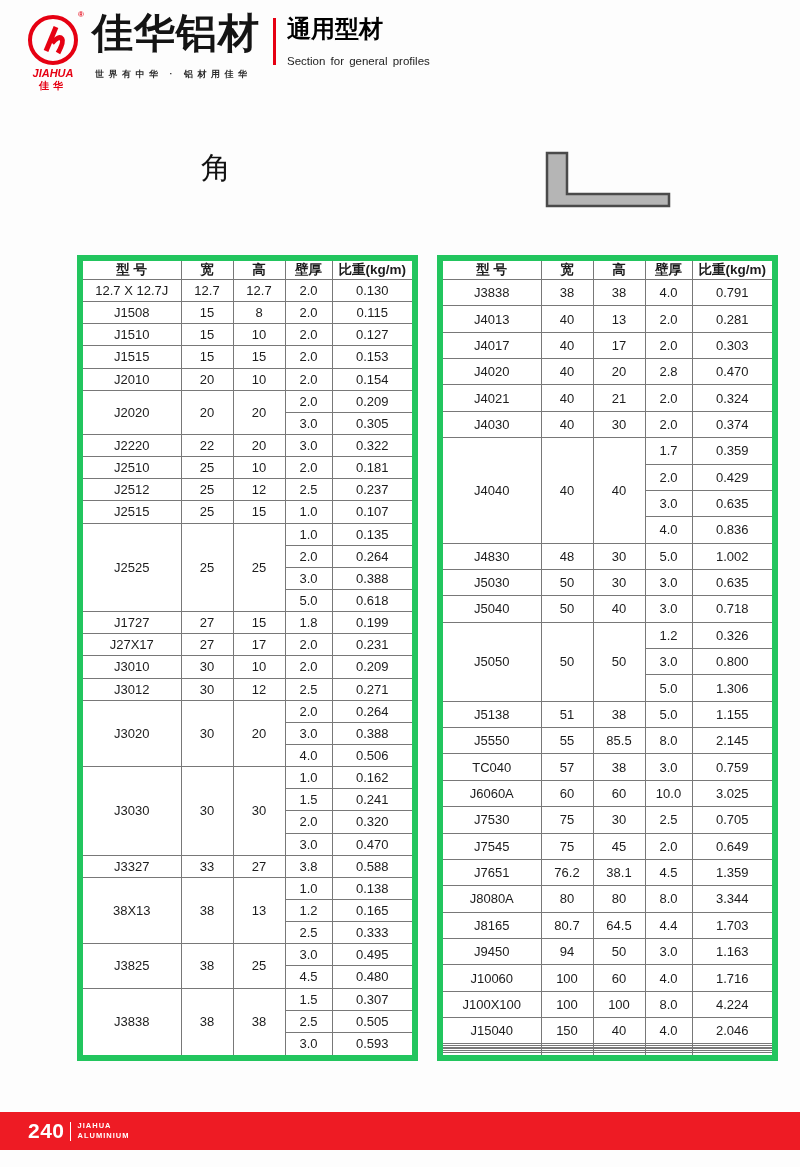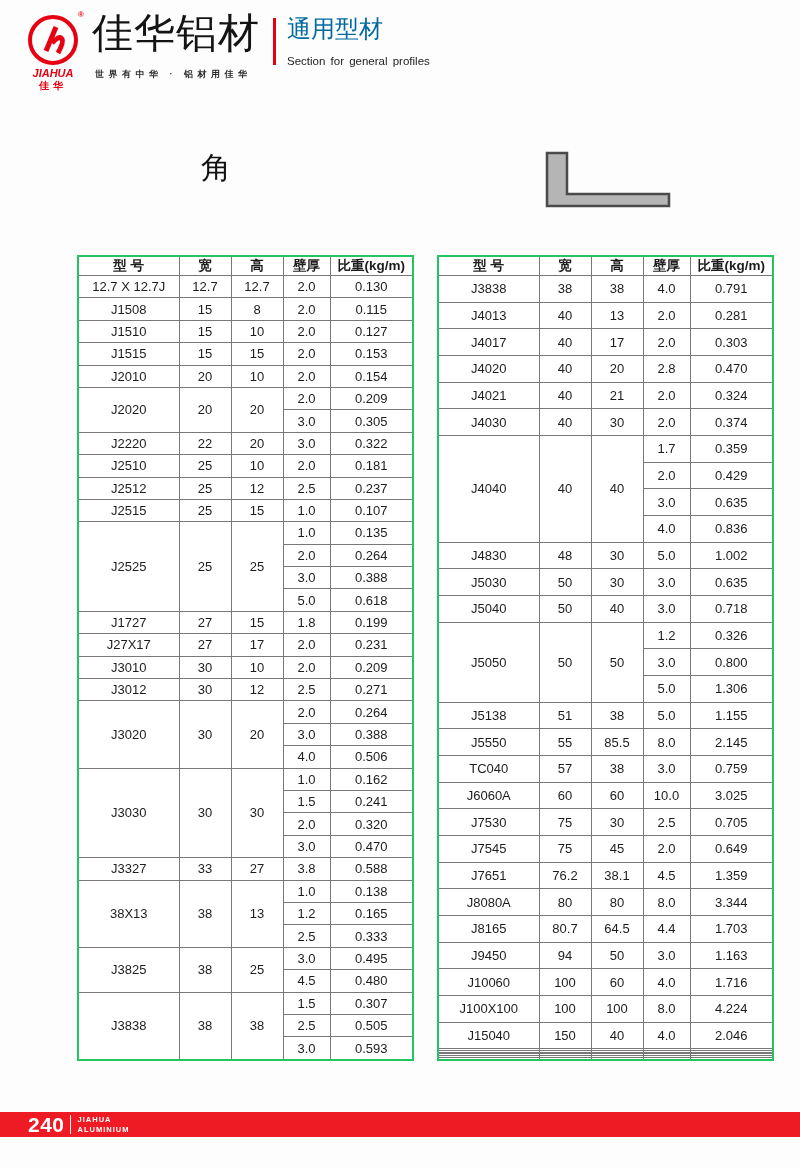--- a/index.html
+++ b/index.html
@@ -8,44 +8,44 @@
     font-family:"Liberation Sans","DejaVu Sans",sans-serif;color:#1a1a1a;overflow:hidden;
   }
   
   .header{position:absolute;top:13px;left:20px;display:flex;align-items:flex-start;}
   .logo{width:66px;text-align:center;line-height:1;}
   .logo-mark{position:relative;width:54px;height:54px;margin:0 auto;}
   .logo-reg{position:absolute;top:-2px;right:-4px;font-size:8px;color:#e60012;font-weight:700;}
   .logo-jiahua{color:#e60012;font-weight:700;font-style:italic;font-size:11px;margin-top:1px;}
   .logo-cn{color:#e60012;font-size:10px;font-weight:700;margin-top:2px;letter-spacing:4px;text-align:center;}
   .brand-block{margin-left:6px;}
-  .brand-title{font-size:41px;font-weight:400;line-height:1.0;letter-spacing:1px;color:#141414;}
+  .brand-title{font-size:41px;font-weight:700;line-height:1.0;letter-spacing:1px;color:#141414;}
   .brand-slogan{margin-top:14px;font-size:9px;letter-spacing:4.5px;color:#2b2b2b;padding-left:3px;font-weight:700;}
   .red-divider{width:3px;height:47px;background:#e60012;margin:5px 11px 0 13px;}
   .section-block{margin-top:3px;}
-  .section-cn{font-size:24px;font-weight:400;color:#0369a1;line-height:1.1;}
+  .section-cn{font-size:24px;font-weight:700;color:#000000;line-height:1.1;}
   .section-en{font-size:11.5px;color:#222;margin-top:13px;word-spacing:2px;}
   
   .title-block{position:absolute;left:86px;top:148px;width:260px;text-align:center;}
   .title-cn{font-size:30px;color:#111;}
   .title-en{font-size:15px;margin-top:6px;white-space:nowrap;letter-spacing:-0.2px;word-spacing:3px;color:#111;}
   
   .angle-shape{position:absolute;left:545px;top:151px;}
   
   .spec-table{
     position:absolute;top:255px;width:335px;height:806px;
     border-collapse:collapse;table-layout:fixed;font-size:13px;
-    border:2px solid #22c55e;background:#fff;
+    border:6px solid #22c55e;background:#fff;
   }
   .spec-table td,.spec-table th{border:1px solid #787878;text-align:center;padding:0;overflow:hidden;color:#1c1c1c;}
   .spec-table th{font-weight:700;font-size:13.5px;}
   .spec-table.left{left:77px;}
   .spec-table.right{left:437px;}
   
-  .footer{position:absolute;left:0;top:1112px;width:800px;height:25px;background:#ee1b24;display:flex;align-items:center;}
+  .footer{position:absolute;left:0;top:1112px;width:800px;height:38px;background:#ee1b24;display:flex;align-items:center;}
   .footer-inner{margin-left:28px;display:flex;align-items:center;color:#fff;}
   .footer-page{font-size:21px;font-weight:800;letter-spacing:0.5px;}
   .footer-sep{width:1px;height:19px;background:#fff;margin:0 7px 0 5px;}
   .footer-brand{font-size:7.5px;font-weight:700;letter-spacing:1px;line-height:1.3;text-transform:uppercase;}
 </style>
 </head>
 <body>
 
 <div class="header">
   <div class="logo">

